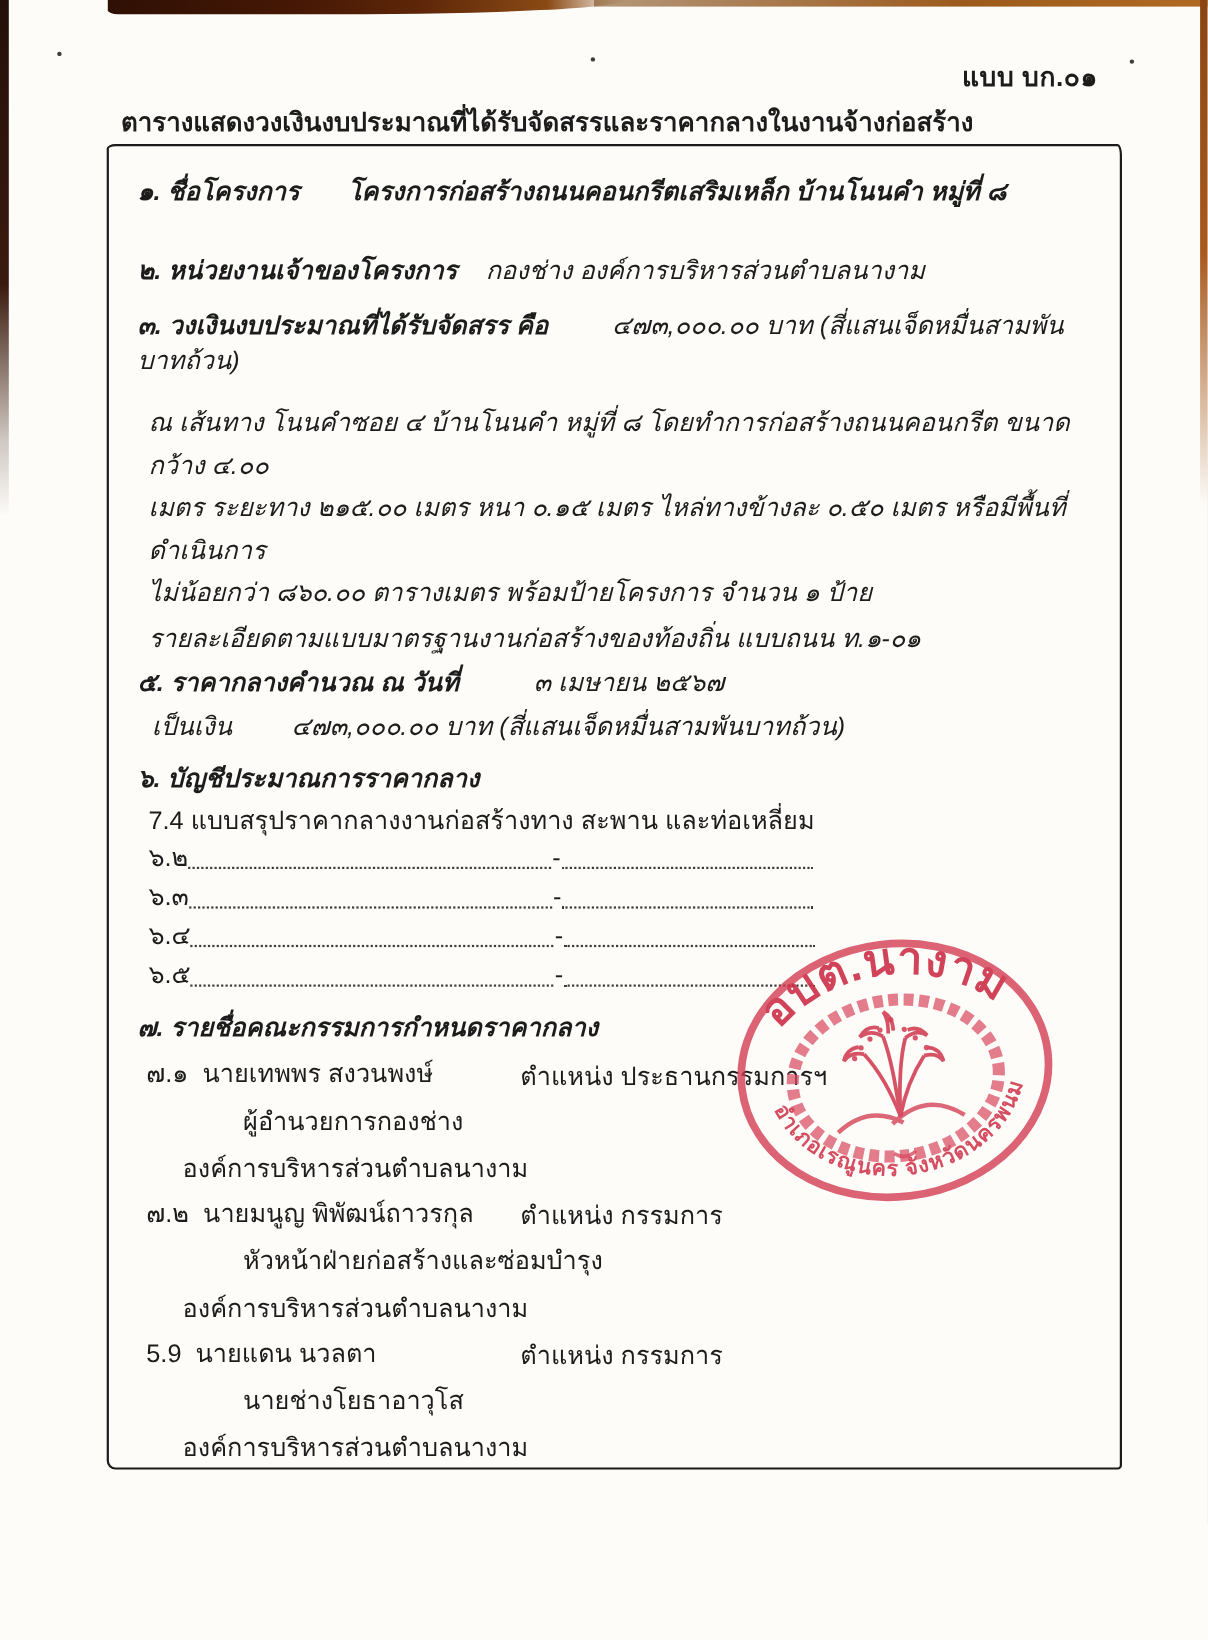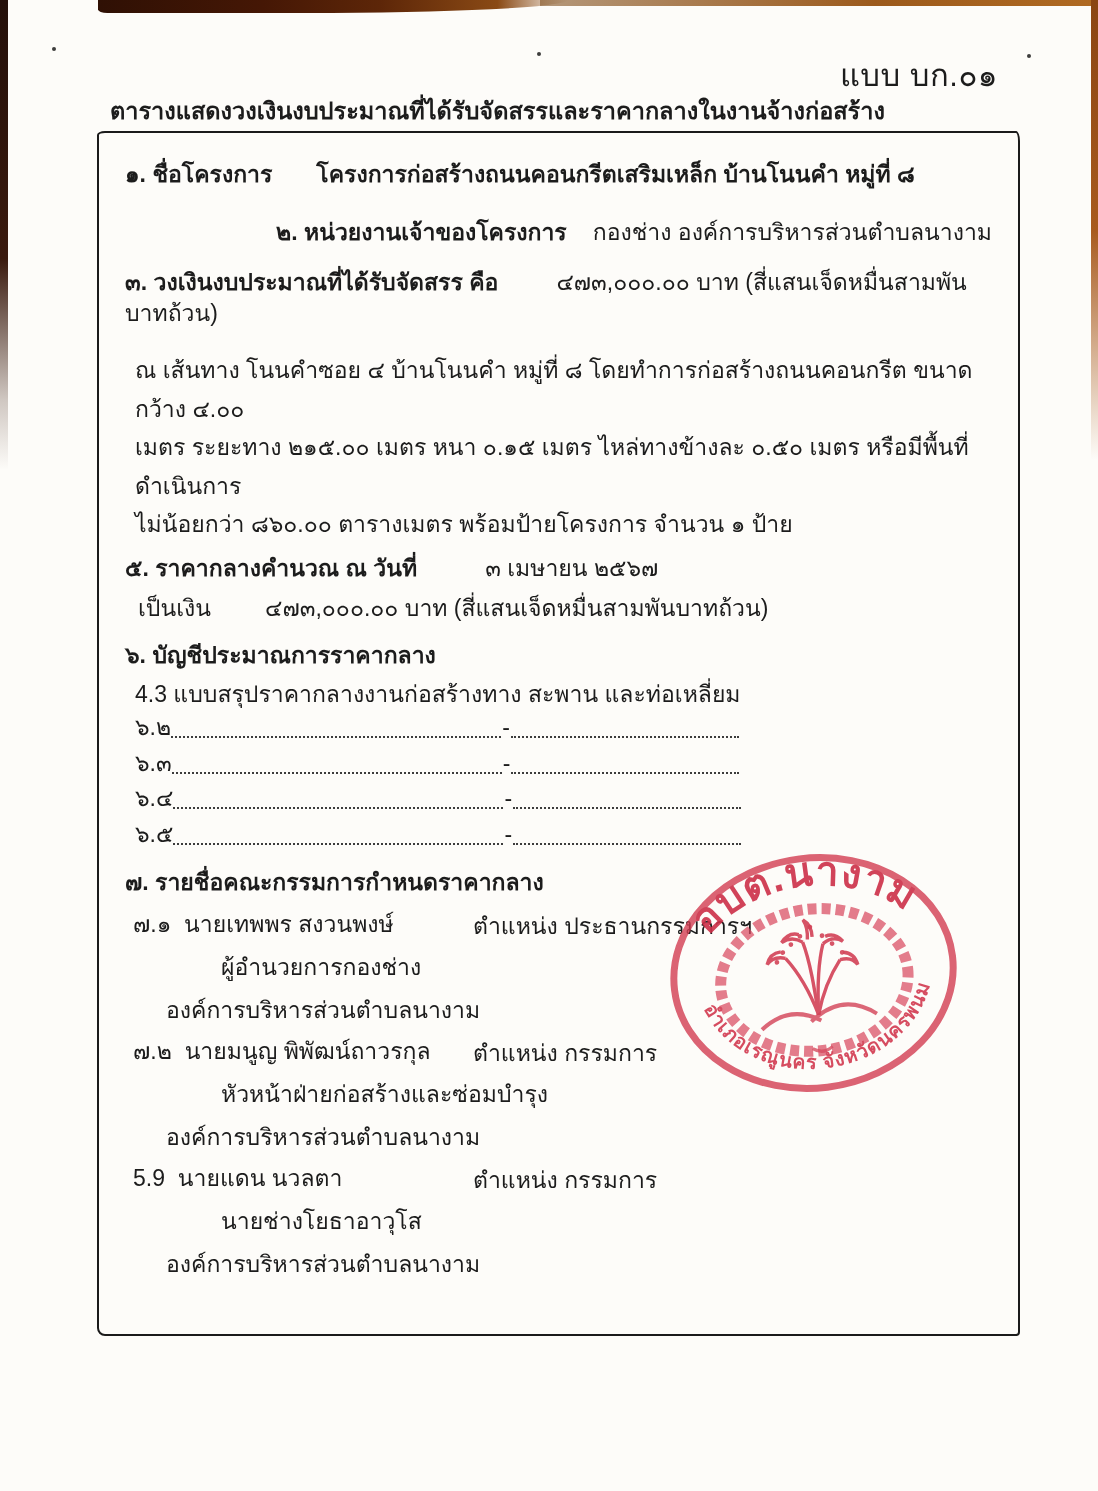--- a/index.html
+++ b/index.html
@@ -28,38 +28,38 @@
     background:linear-gradient(180deg,#24100a 0%,#3a1a0e 55%,rgba(70,40,25,.25) 85%,rgba(70,40,25,0));
   }
   .edge-right{
     position:absolute;right:0;top:0;width:7px;height:460px;
     background:linear-gradient(180deg,#8a4513 0%,#a85a1e 50%,rgba(168,90,30,.2) 90%,rgba(168,90,30,0));
   }
   .speck{position:absolute;background:#3d3d3d;border-radius:50%;}
 
   .form-code{
     position:absolute;top:50px;right:100px;
-    font-weight:normal;font-size:31px;letter-spacing:.5px;
+    font-weight:bold;font-size:24px;letter-spacing:.5px;
   }
   .doc-title{
     position:absolute;top:92px;left:110px;
     font-weight:bold;font-size:23.5px;
   }
   .box{
     position:absolute;left:97px;top:131px;width:923px;height:1205px;
     border:2.5px solid #1b1b1b;
     border-radius:8px 4px 4px 8px / 4px 10px 4px 8px;
     box-sizing:border-box;
     padding:0 26px;
   }
-  .row{position:relative;line-height:31px;}
+  .row{position:relative;line-height:31px;font-style:italic;}
   .lbl{font-weight:bold;}
   .item1{margin-top:26px;}
   .item1 .val{font-weight:bold;margin-left:44px;}
-  .item2{margin-top:27px;text-align:right;}
+  .item2{margin-top:41px;}
   .item2 .val{margin-left:26px;}
   .item3{margin-top:19px;}
   .item3 .val{margin-left:58px;}
   .item4{margin-top:22px;}
   .item4 .val{margin-left:52px;}
   .p4-line{line-height:38.5px;margin-left:10px;}
   .p4-line.first{margin-left:0;}
   .p4-note{margin-top:6px;margin-left:10px;line-height:32px;}
   .item5{margin-top:9px;}
   .item5 .val{margin-left:68px;}
@@ -114,33 +114,34 @@
     </div>
 
     <div class="row item3">
       <span class="lbl">๓. วงเงินงบประมาณที่ได้รับจัดสรร  คือ</span><span class="val">๔๗๓,๐๐๐.๐๐  บาท  (สี่แสนเจ็ดหมื่นสามพันบาทถ้วน)</span>
     </div>
 
     <div class="row item4">
       <div class="p4-line">ณ  เส้นทาง โนนคำซอย ๔  บ้านโนนคำ  หมู่ที่  ๘  โดยทำการก่อสร้างถนนคอนกรีต  ขนาดกว้าง  ๔.๐๐</div>
       <div class="p4-line">เมตร  ระยะทาง  ๒๑๕.๐๐  เมตร  หนา  ๐.๑๕  เมตร  ไหล่ทางข้างละ  ๐.๕๐  เมตร  หรือมีพื้นที่ดำเนินการ</div>
       <div class="p4-line">ไม่น้อยกว่า  ๘๖๐.๐๐  ตารางเมตร    พร้อมป้ายโครงการ  จำนวน  ๑  ป้าย</div>
+      <div class="p4-note">รายละเอียดตามแบบมาตรฐานงานก่อสร้างของท้องถิ่น    แบบถนน  ท.๑-๐๑</div>
     </div>
 
     <div class="row item5">
       <span class="lbl">๕. ราคากลางคำนวณ  ณ  วันที่</span><span class="val">๓ เมษายน ๒๕๖๗</span>
     </div>
     <div class="row item5b">
       <span>เป็นเงิน</span><span class="val">๔๗๓,๐๐๐.๐๐  บาท  (สี่แสนเจ็ดหมื่นสามพันบาทถ้วน)</span>
     </div>
 
     <div class="row item6">
       <span class="lbl">๖. บัญชีประมาณการราคากลาง</span>
     </div>
-    <div class="sub61">4.3  แบบสรุปราคากลางงานก่อสร้างทาง  สะพาน  และท่อเหลี่ยม</div>
+    <div class="sub61">7.4  แบบสรุปราคากลางงานก่อสร้างทาง  สะพาน  และท่อเหลี่ยม</div>
 
     <div class="dotrow">
       <span class="num">๖.๒</span>
         <span class="dots a"></span>
         <span class="dash">-</span>
         <span class="dots b"></span>
     </div>
     <div class="dotrow">
       <span class="num">๖.๓</span>
         <span class="dots a"></span>

